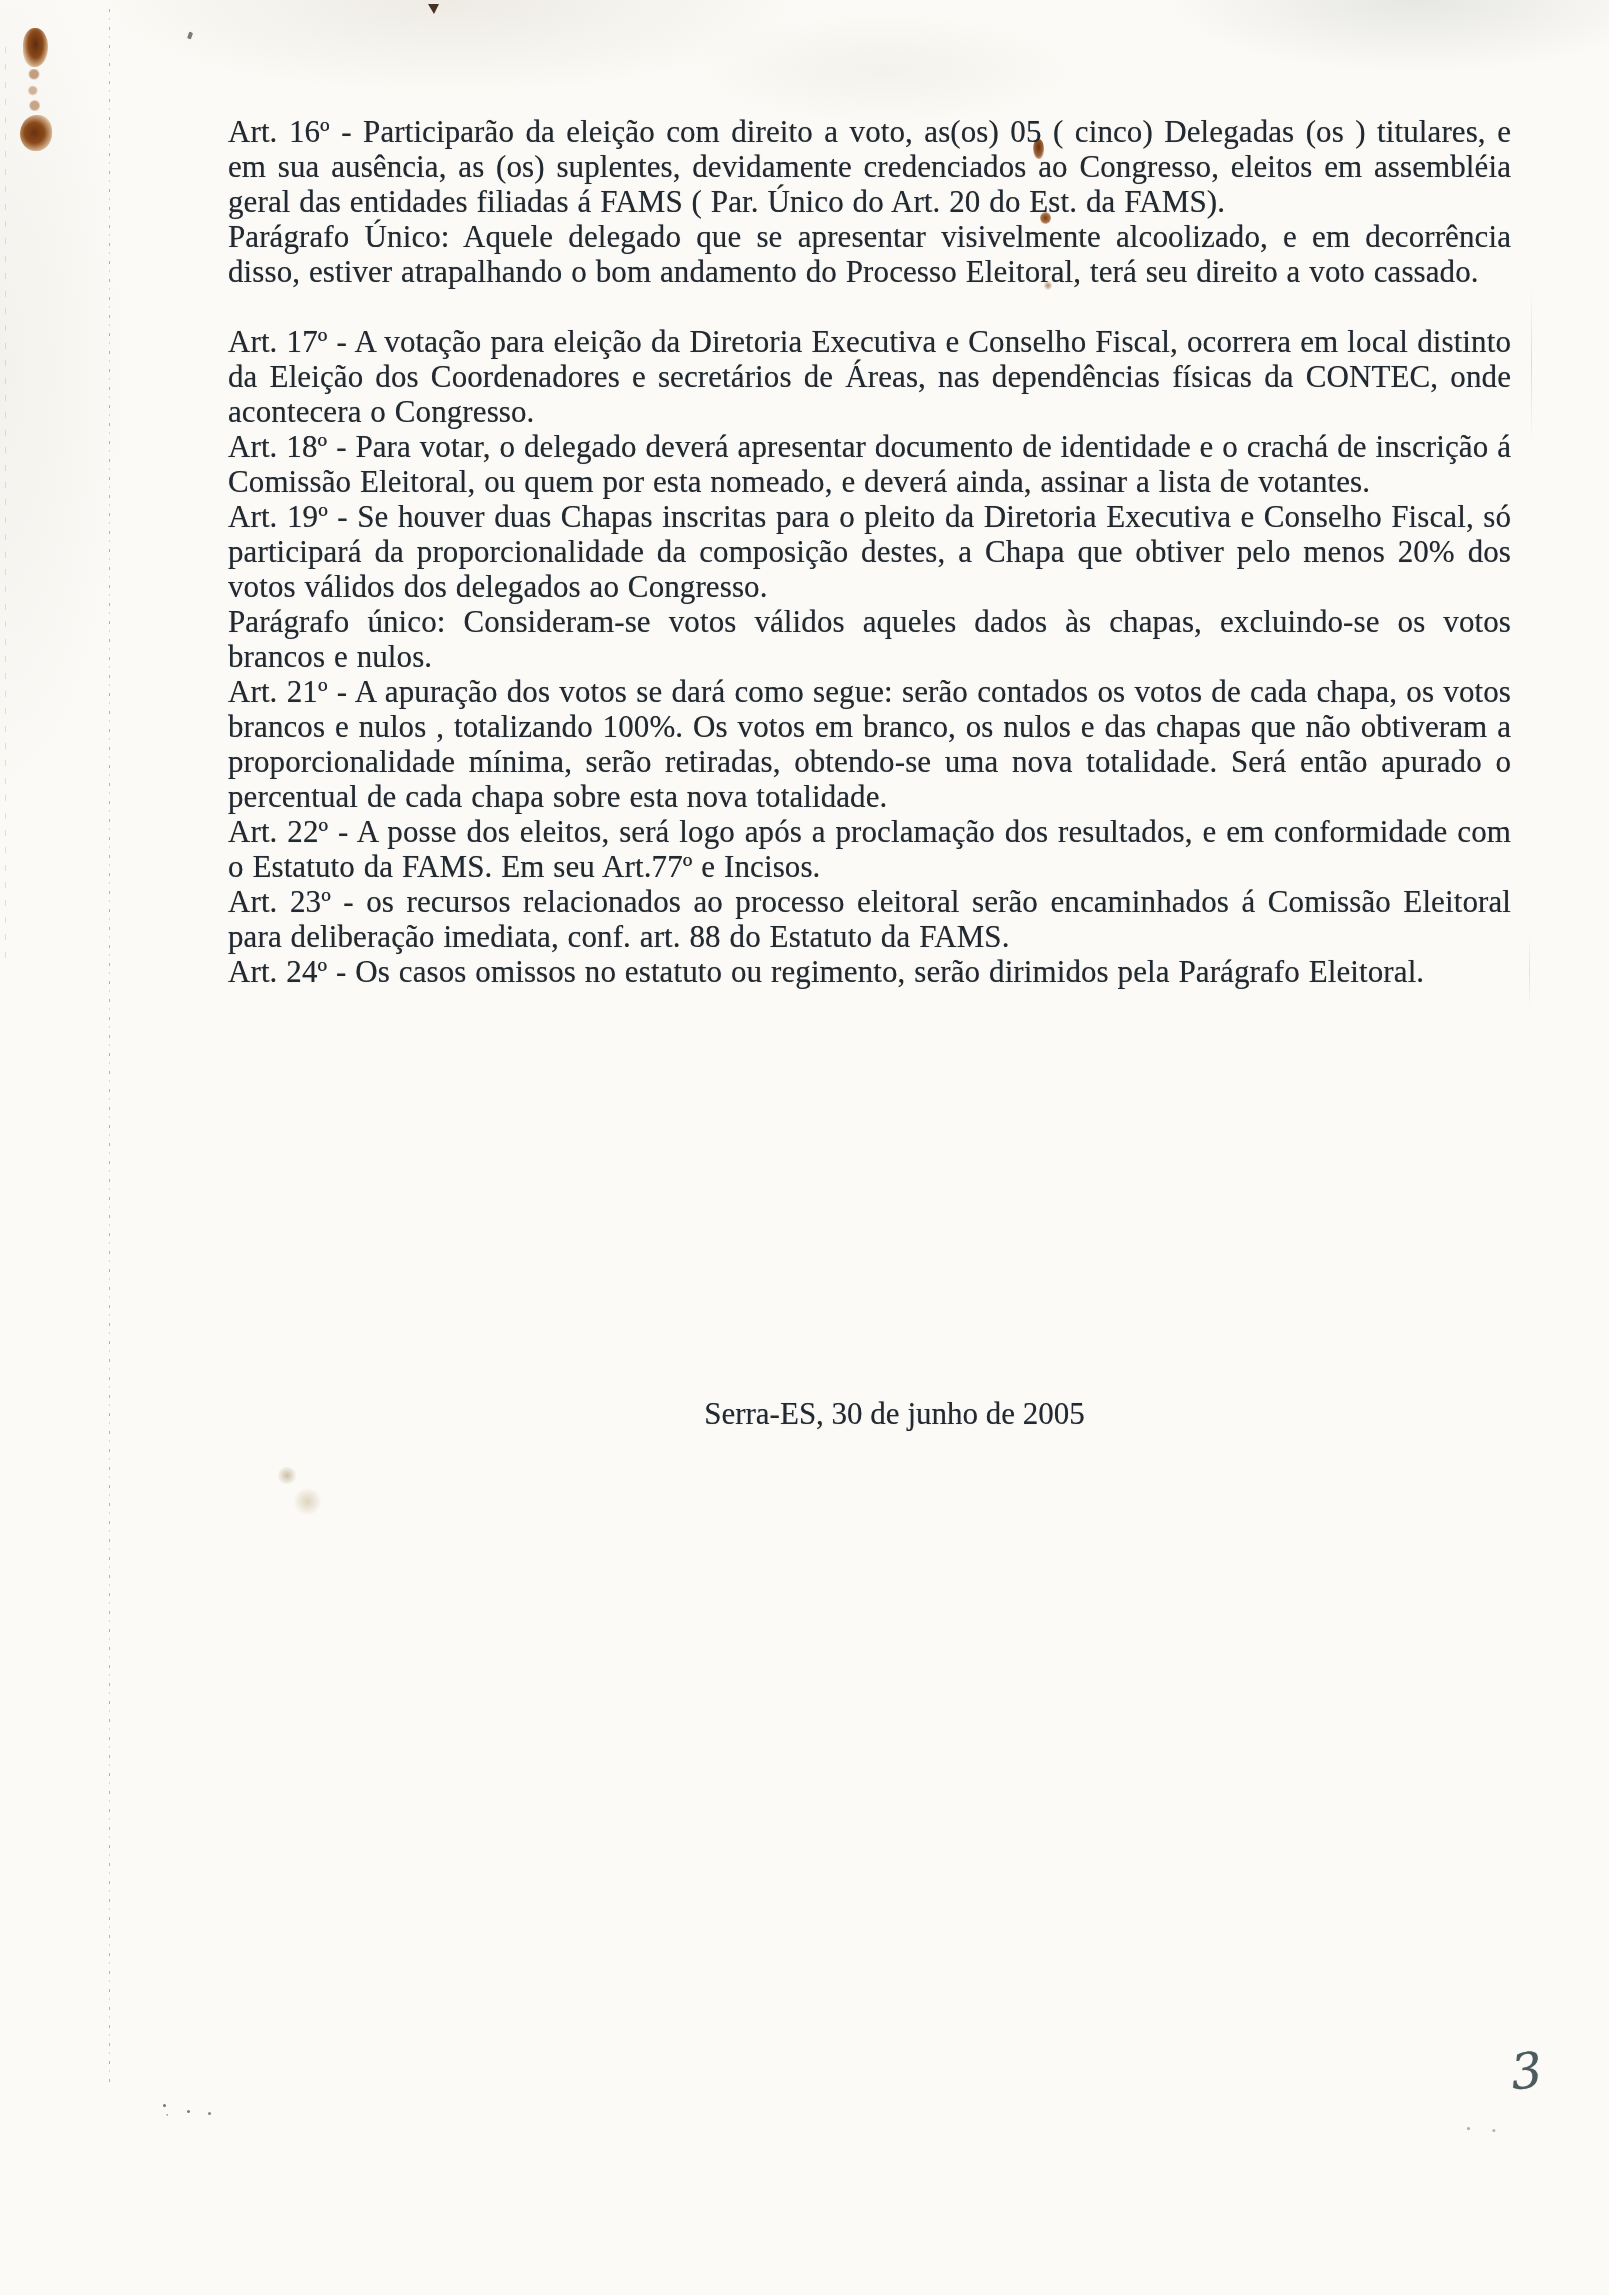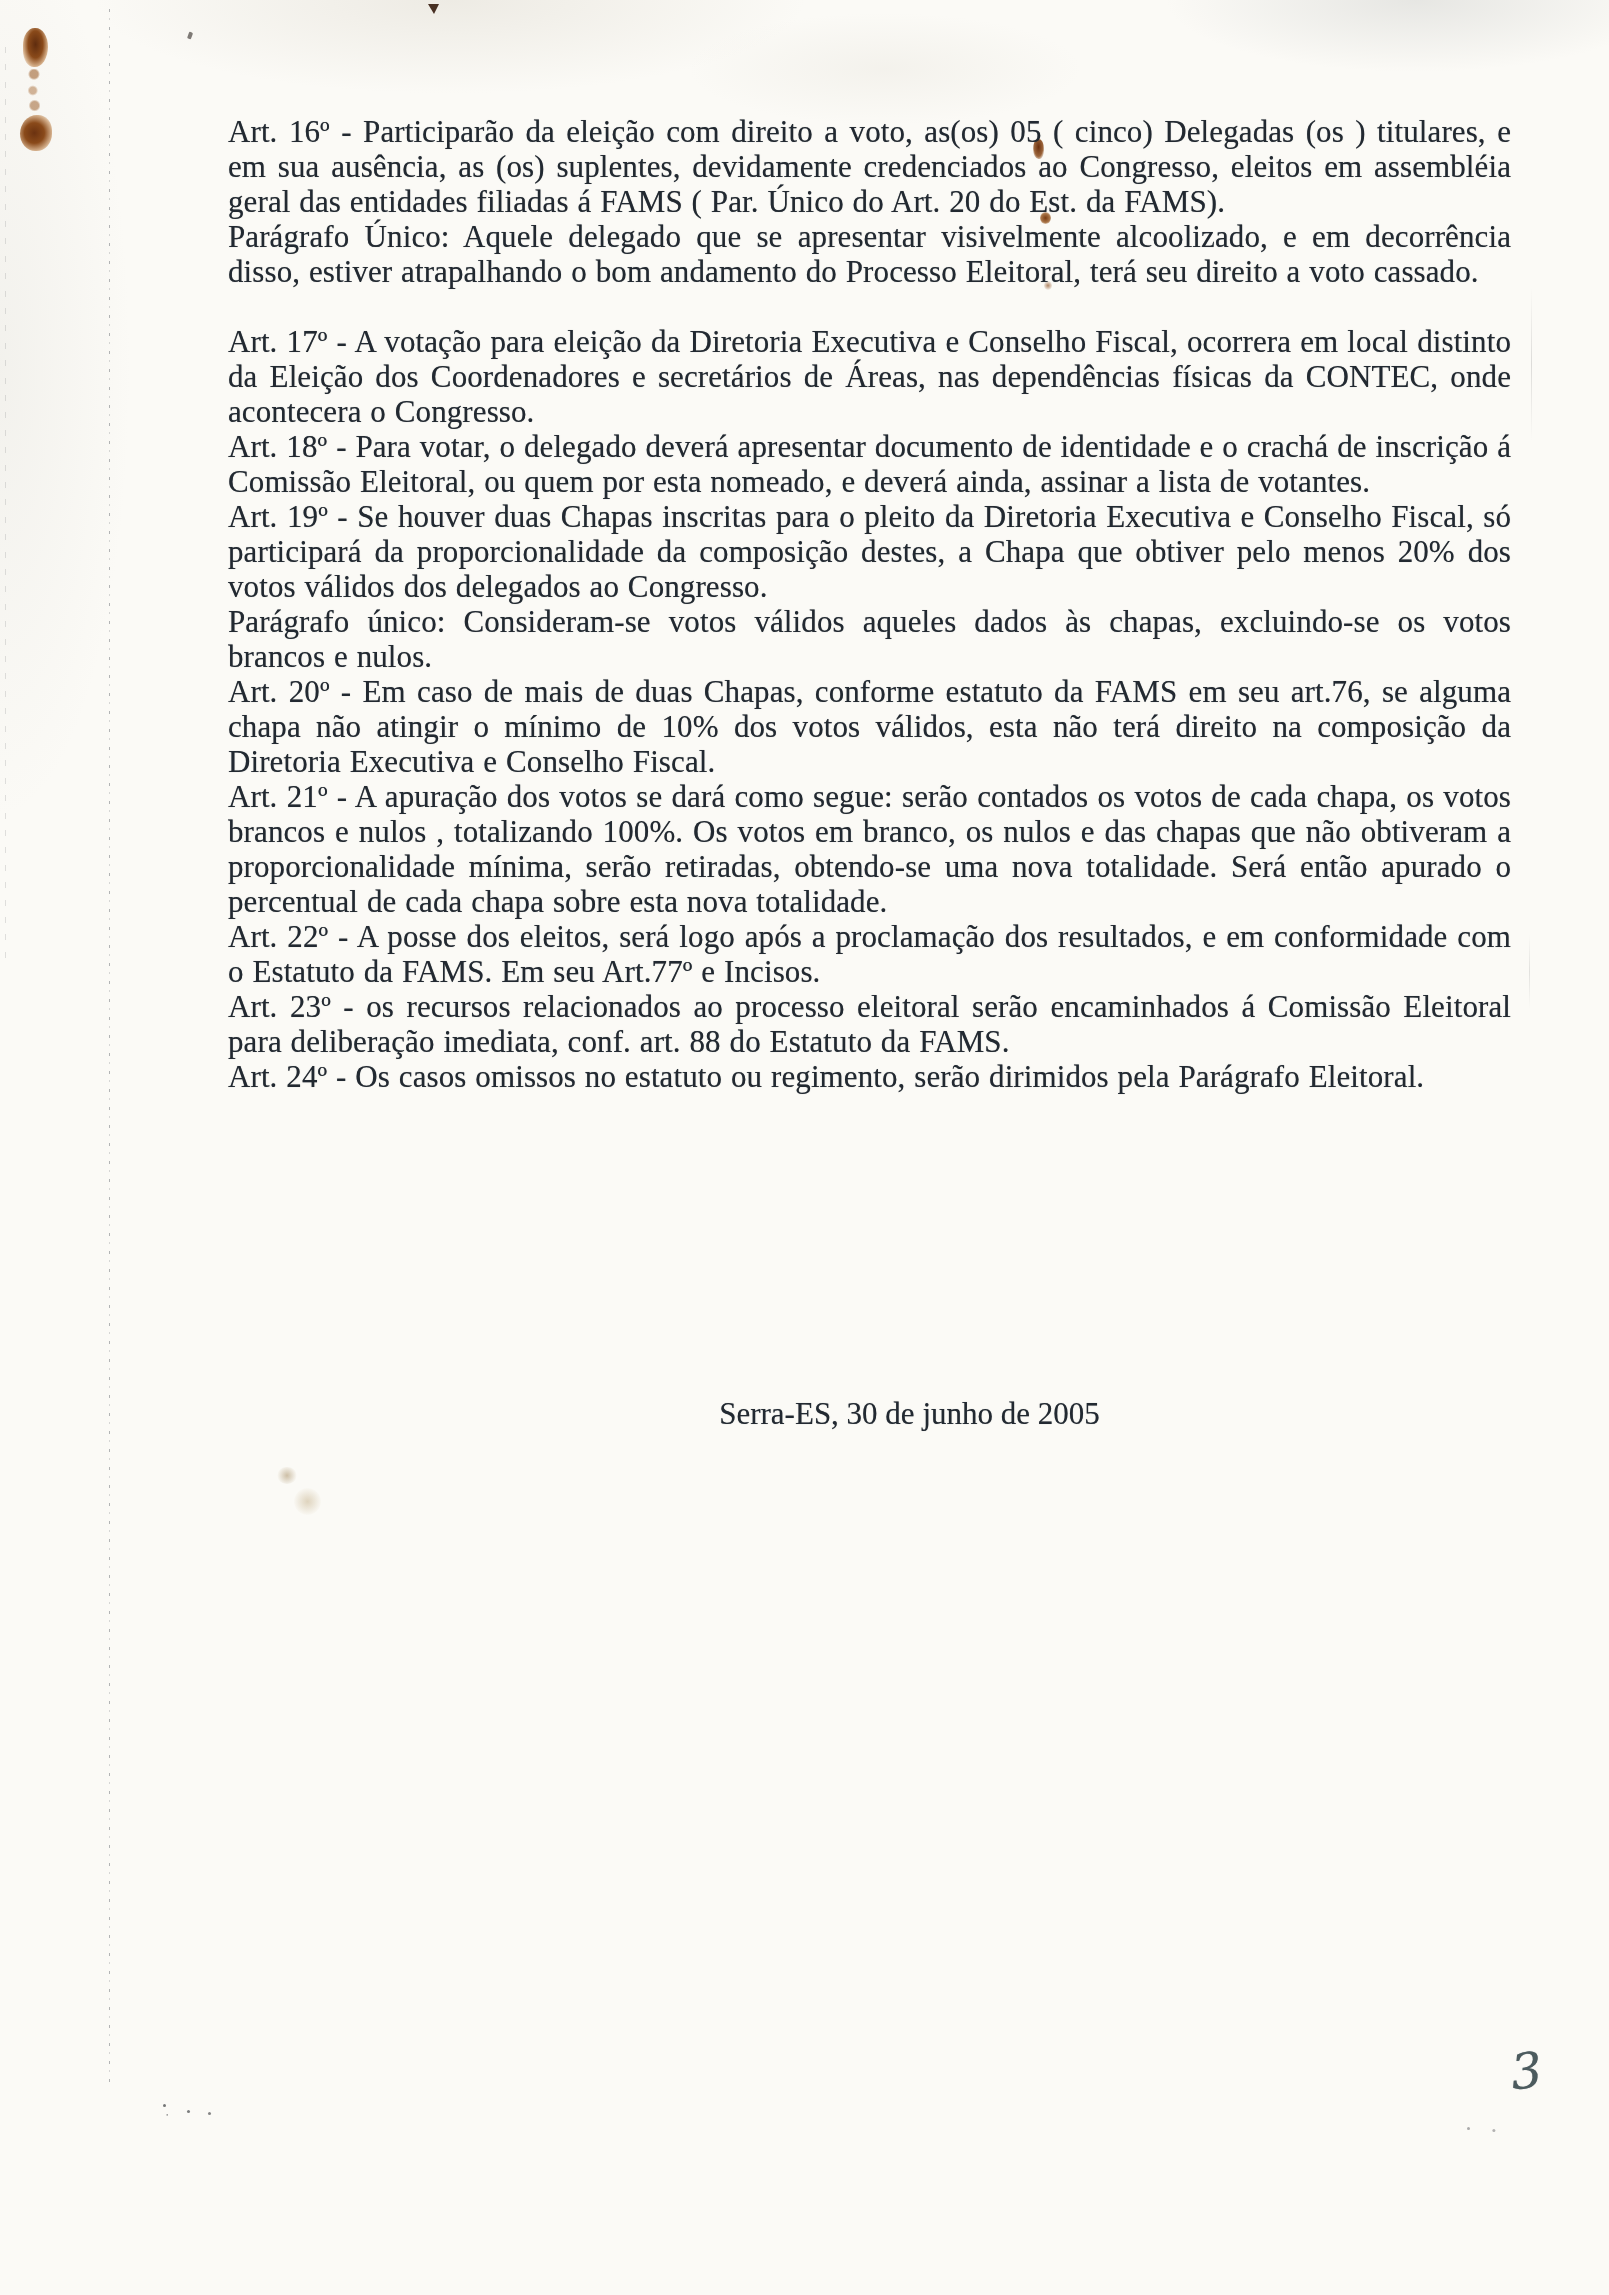--- a/index.html
+++ b/index.html
@@ -34,21 +34,21 @@
     text-align: justify;
     letter-spacing: 0.1px;
     word-spacing: 1px;
     text-shadow: 0 0 0.7px rgba(34,41,49,0.55);
   }
   .body-text p { margin: 0; }
   .body-text p.gap-before { margin-top: 35px; }
 
   .date-line {
     position: absolute;
-    left: 228px;
+    left: 213px;
     top: 1396px;
     width: 1283px;
     text-align: center;
     font-size: 31px;
     line-height: 35px;
     text-shadow: 0 0 0.7px rgba(34,41,49,0.5);
     transform: translateX(40px);
   }
 
   
@@ -225,21 +225,20 @@
   <div class="specks-bottom-left"></div>
   <div class="specks-bottom-right"></div>
 
   <div class="body-text">
       <p class="para">Art. 16º - Participarão da eleição com direito a voto, as(os) 05 ( cinco) Delegadas (os ) titulares, e em sua ausência, as (os) suplentes, devidamente credenciados ao Congresso, eleitos em assembléia geral das entidades filiadas á FAMS ( Par. Único do Art. 20 do Est. da FAMS).</p>
       <p class="para">Parágrafo Único: Aquele delegado que se apresentar visivelmente alcoolizado, e em decorrência disso, estiver atrapalhando o bom andamento do Processo Eleitoral, terá seu direito a voto cassado.</p>
       <p class="para gap-before">Art. 17º - A votação para eleição da Diretoria Executiva e Conselho Fiscal, ocorrera em local distinto da Eleição dos Coordenadores e secretários de Áreas, nas dependências físicas da CONTEC, onde acontecera o Congresso.</p>
       <p class="para">Art. 18º - Para votar, o delegado deverá apresentar documento de identidade e o crachá de inscrição á Comissão Eleitoral, ou quem por esta nomeado, e deverá ainda, assinar a lista de votantes.</p>
       <p class="para">Art. 19º - Se houver duas Chapas inscritas para o pleito da Diretoria Executiva e Conselho Fiscal, só participará da proporcionalidade da composição destes, a Chapa que obtiver pelo menos 20% dos votos válidos dos delegados ao Congresso.</p>
       <p class="para">Parágrafo único: Consideram-se votos válidos aqueles dados às chapas, excluindo-se os votos brancos e nulos.</p>
-      <p class="para">Art. 20º - Em caso de mais de duas Chapas, conforme estatuto da FAMS em seu art.76, se alguma chapa não atingir o mínimo de 10% dos votos válidos, esta não terá direito na composição da Diretoria Executiva e Conselho Fiscal.</p>
       <p class="para">Art. 21º - A apuração dos votos se dará como segue: serão contados os votos de cada chapa, os votos brancos e nulos , totalizando 100%. Os votos em branco, os nulos e das chapas que não obtiveram a proporcionalidade mínima, serão retiradas, obtendo-se uma nova totalidade. Será então apurado o percentual de cada chapa sobre esta nova totalidade.</p>
       <p class="para">Art. 22º - A posse dos eleitos, será logo após a proclamação dos resultados, e em conformidade com o Estatuto da FAMS. Em seu Art.77º e Incisos.</p>
       <p class="para">Art. 23º - os recursos relacionados ao processo eleitoral serão encaminhados á Comissão Eleitoral para deliberação imediata, conf. art. 88 do Estatuto da FAMS.</p>
       <p class="para">Art. 24º - Os casos omissos no estatuto ou regimento, serão dirimidos pela Parágrafo Eleitoral.</p>
     </div>
 
   <div class="date-line">Serra-ES, 30 de junho de 2005</div>
 
   <div class="page-number">3</div>
 

